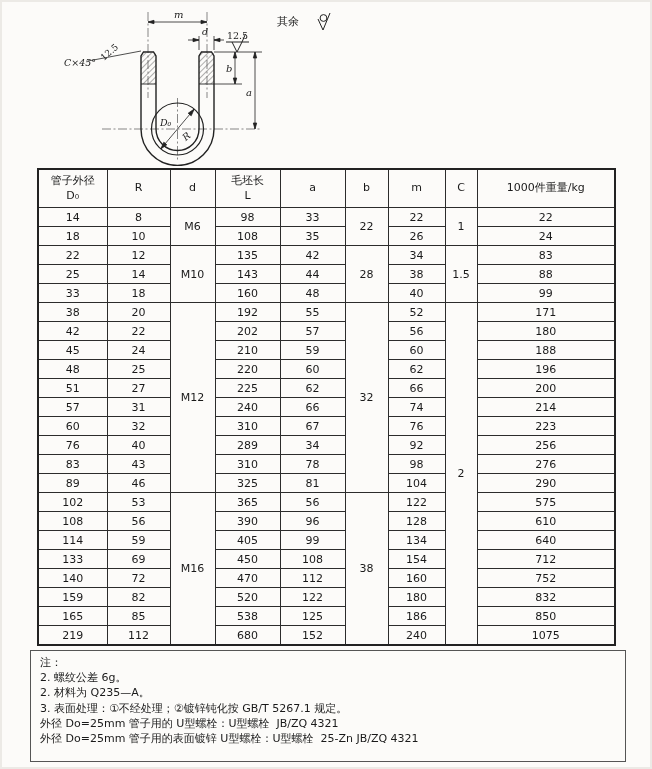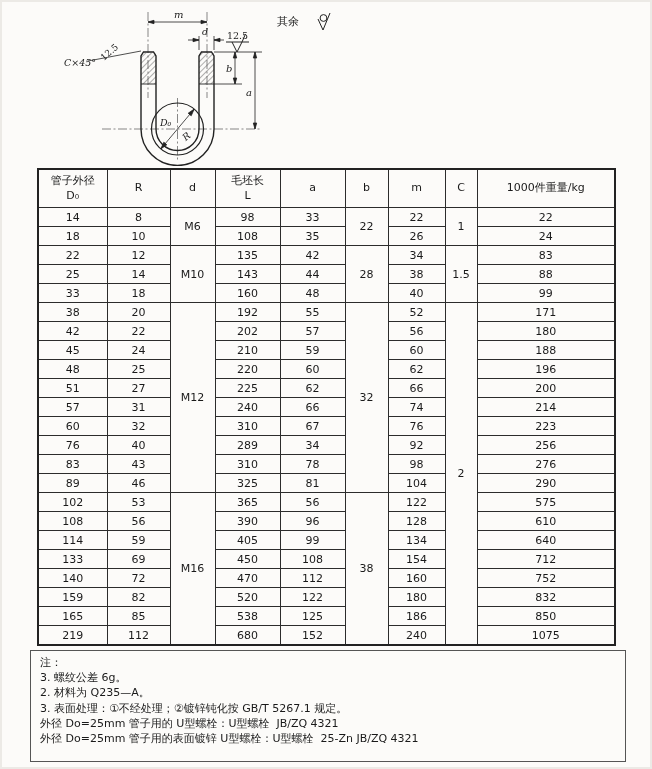--- a/index.html
+++ b/index.html
@@ -339,20 +339,20 @@
             <td>152</td>
             <td>240</td>
             <td>1075</td>
           </tr>
         </tbody>
       </table>
   </div>
 
   <div class="notes">
     <div>注：</div>
-    <div>3. 螺纹公差 6g。</div>
+    <div>2. 螺纹公差 6g。</div>
     <div>2. 材料为 Q235—A。</div>
     <div>3. 表面处理：①不经处理；②镀锌钝化按 GB/T 5267.1 规定。</div>
     <div>外径 Do=25mm 管子用的 U型螺栓：U型螺栓  JB/ZQ 4321</div>
     <div>外径 Do=25mm 管子用的表面镀锌 U型螺栓：U型螺栓  25-Zn JB/ZQ 4321</div>
   </div>
 
 </div>
 
 </body></html>

